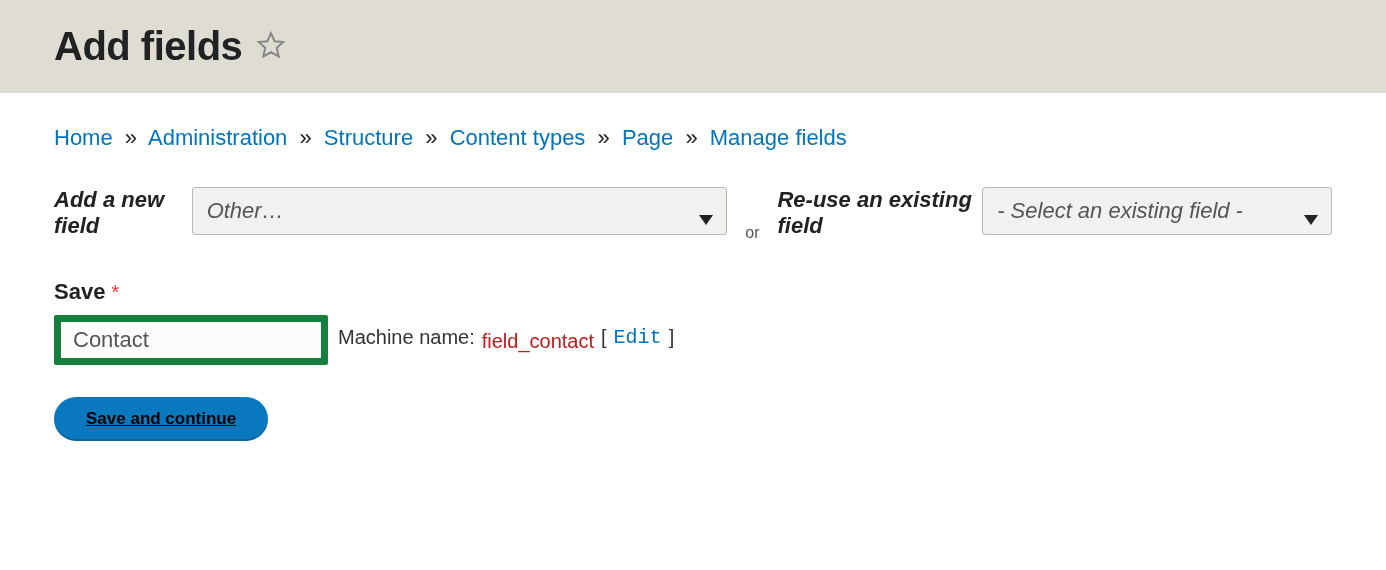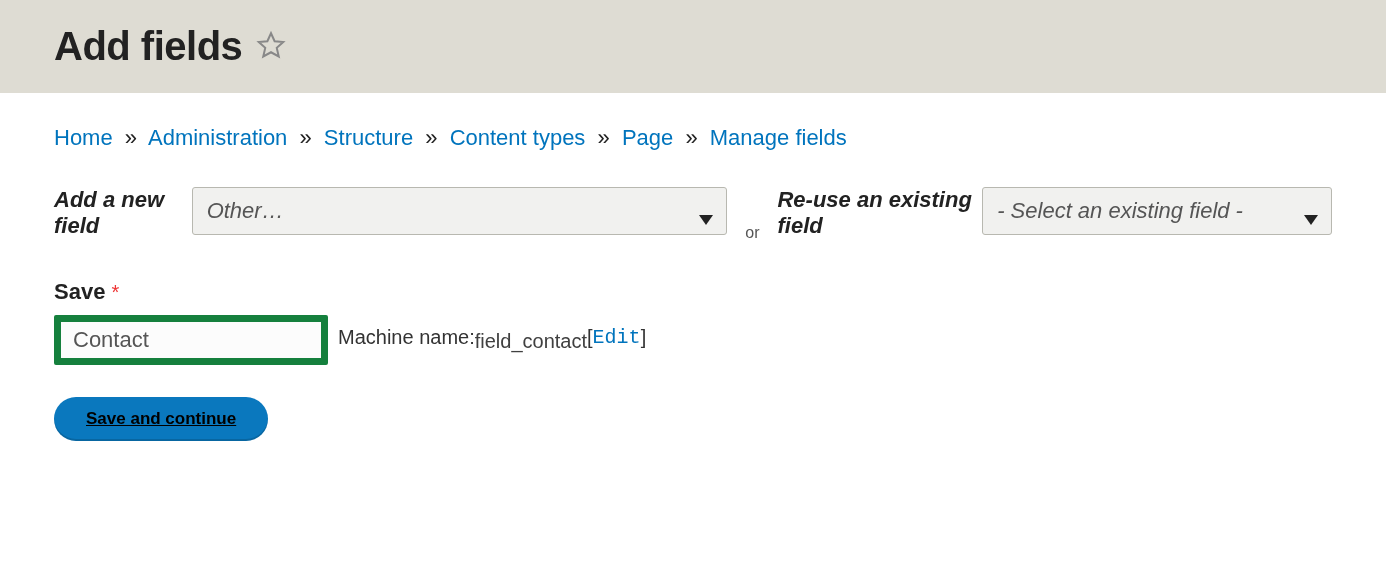--- a/index.html
+++ b/index.html
@@ -132,30 +132,30 @@
       padding: 0 12px;
       font-size: 22px;
       color: #555;
       background: #fcfcfc;
       border: 7px solid #15803d;
       border-radius: 2px;
     }
     .machine-name-block {
       display: flex;
       align-items: center;
-      gap: 0;
+      gap: 7px;
       font-size: 20px;
       align-self: flex-end;
       margin-bottom: 12px;
     }
     .machine-name-block .mn-label {
       color: #333;
     }
     .machine-name-block .mn-value {
-      color: #404040;
+      color: #b91c1c;
       margin-top: 8px;
     }
     .machine-name-block .edit-link {
       color: #0074bd;
       text-decoration: none;
       font-family: Liberation Mono, monospace;
     }
     .machine-name-block .bracket {
       color: #333;
     }

